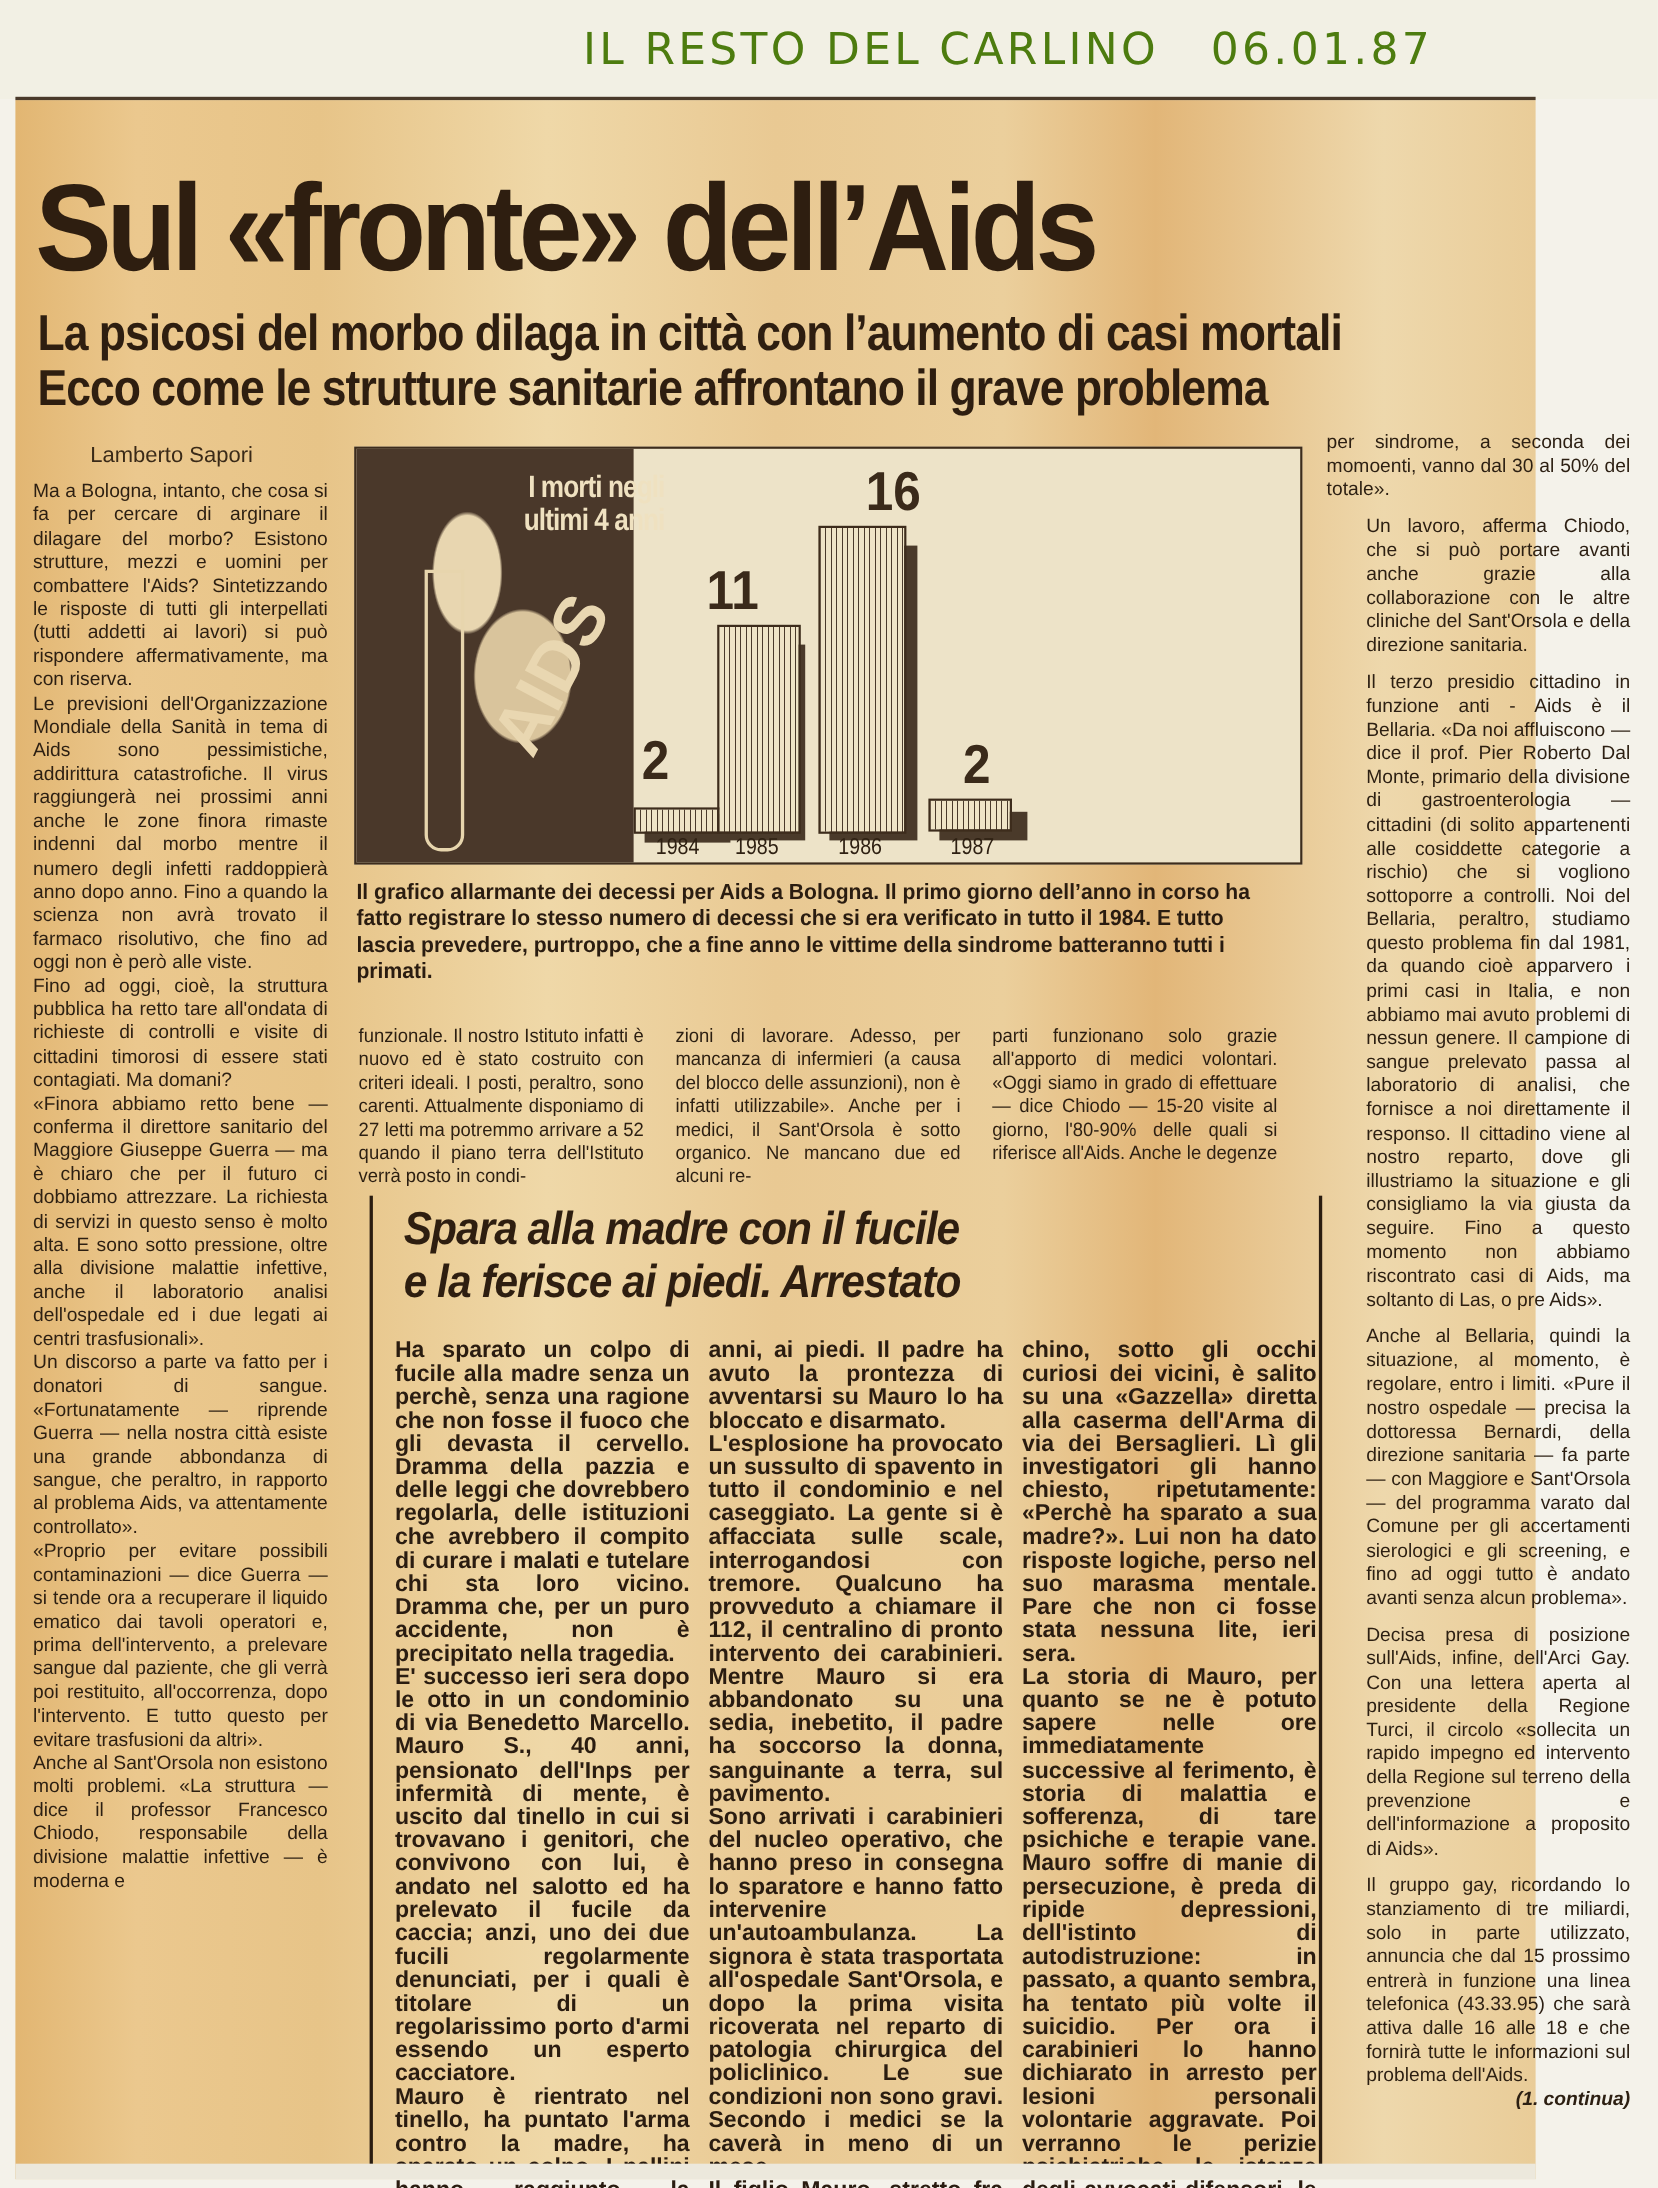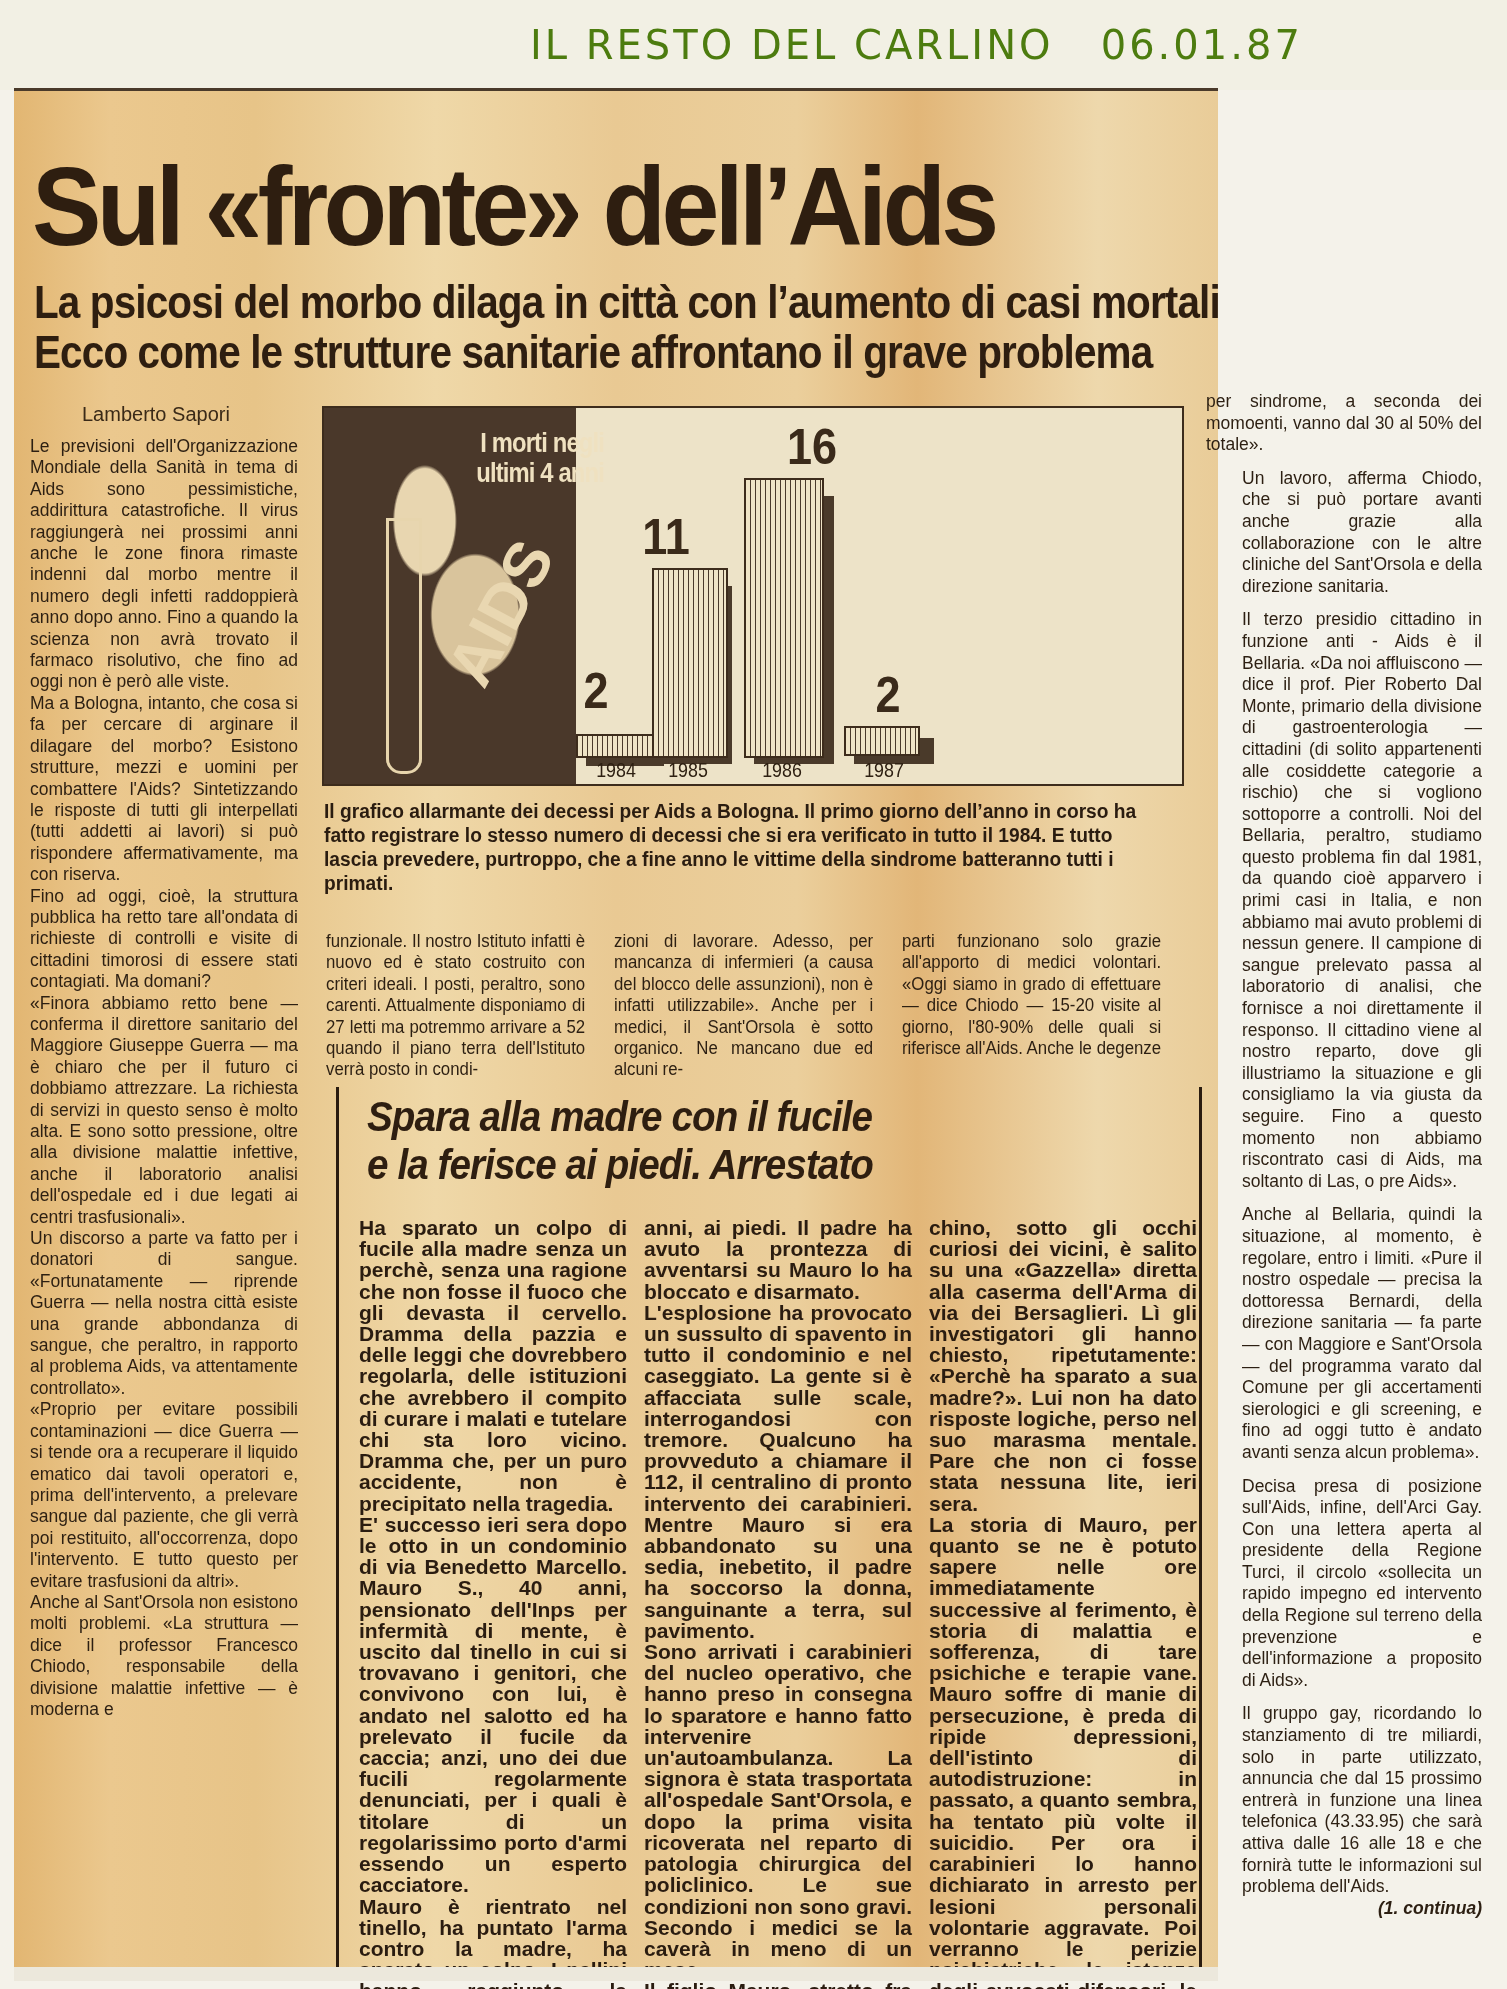--- a/index.html
+++ b/index.html
@@ -1,19 +1,19 @@
 <!DOCTYPE html>
 <html><head>
 <meta charset="utf-8">
 <style>
   html, body { margin:0; padding:0; }
   body { width:1507px; height:1989px; background:#f4f2ea; position:relative; overflow:hidden; font-family:"Liberation Sans", sans-serif; color:#2a1d10; }
   .handnote { position:absolute; left:0; top:0; width:1507px; height:90px; background:#f2f0e4; }
   .handnote .txt { position:absolute; left:530px; top:22px; font-family:"DejaVu Sans", sans-serif; font-size:40px; letter-spacing:3px; color:#4d7c0f; font-weight:normal; }
-  .paper { position:absolute; left:14px; top:88px; width:1204px; height:1890px;
+  .paper { position:absolute; left:14px; top:88px; width:1382px; height:1890px;
     background: linear-gradient(90deg, #e2b672 0%, #ebc88e 8%, #e7c488 20%, #efd8a8 35%, #e9c993 50%, #ebcf9c 65%, #e2b678 75%, #eed8ac 90%, #e9cc98 100%);
     border-top:3px solid #4a3a2a; }
   .paper::after { content:""; position:absolute; left:0; right:0; bottom:0; height:14px; background:#ece8dc; }
   .headline { position:absolute; left:18px; top:60px; font-family:"Liberation Sans", sans-serif; font-weight:bold; font-size:112px; letter-spacing:-5px; color:#2e1e10; transform:scaleX(0.93); transform-origin:left; line-height:1; }
   .sub { position:absolute; left:20px; font-weight:bold; font-size:46px; color:#2e1e10; letter-spacing:-1px; transform:scaleX(0.88); transform-origin:left; line-height:1; white-space:nowrap; }
   .sub1 { top:188px; } .sub2 { top:238px; }
   .byline { position:absolute; left:68px; top:312px; font-size:20px; color:#3a2a18; }
   .col { position:absolute; font-size:17.5px; line-height:21.4px; color:#2c1f12; text-align:justify; }
   .col p { margin:0; }
   .col .gap { margin-top:12px;margin-left:36px; }
@@ -44,22 +44,22 @@
 </div>
 
 <div class="paper">
 
   <div class="headline">Sul «fronte» dell’Aids</div>
   <div class="sub sub1">La psicosi del morbo dilaga in città con l’aumento di casi mortali</div>
   <div class="sub sub2">Ecco come le strutture sanitarie affrontano il grave problema</div>
   <div class="byline">Lamberto Sapori</div>
 
   <div class="col col1">
+    <p>Ma a Bologna, intanto, che cosa si fa per cercare di arginare il dilagare del morbo? Esistono strutture, mezzi e uomini per combattere l'Aids? Sintetizzando le risposte di tutti gli interpellati (tutti addetti ai lavori) si può rispondere affermativamente, ma con riserva.</p>
     <p>Le previsioni dell'Organizzazione Mondiale della Sanità in tema di Aids sono pessimistiche, addirittura catastrofiche. Il virus raggiungerà nei prossimi anni anche le zone finora rimaste indenni dal morbo mentre il numero degli infetti raddoppierà anno dopo anno. Fino a quando la scienza non avrà trovato il farmaco risolutivo, che fino ad oggi non è però alle viste.</p>
-    <p>Ma a Bologna, intanto, che cosa si fa per cercare di arginare il dilagare del morbo? Esistono strutture, mezzi e uomini per combattere l'Aids? Sintetizzando le risposte di tutti gli interpellati (tutti addetti ai lavori) si può rispondere affermativamente, ma con riserva.</p>
     <p>Fino ad oggi, cioè, la struttura pubblica ha retto tare all'ondata di richieste di controlli e visite di cittadini timorosi di essere stati contagiati. Ma domani?</p>
     <p>«Finora abbiamo retto bene — conferma il direttore sanitario del Maggiore Giuseppe Guerra — ma è chiaro che per il futuro ci dobbiamo attrezzare. La richiesta di servizi in questo senso è molto alta. E sono sotto pressione, oltre alla divisione malattie infettive, anche il laboratorio analisi dell'ospedale ed i due legati ai centri trasfusionali».</p>
     <p>Un discorso a parte va fatto per i donatori di sangue. «Fortunatamente — riprende Guerra — nella nostra città esiste una grande abbondanza di sangue, che peraltro, in rapporto al problema Aids, va attentamente controllato».</p>
     <p>«Proprio per evitare possibili contaminazioni — dice Guerra — si tende ora a recuperare il liquido ematico dai tavoli operatori e, prima dell'intervento, a prelevare sangue dal paziente, che gli verrà poi restituito, all'occorrenza, dopo l'intervento. E tutto questo per evitare trasfusioni da altri».</p>
     <p>Anche al Sant'Orsola non esistono molti problemi. «La struttura — dice il professor Francesco Chiodo, responsabile della divisione malattie infettive — è moderna e</p>
   </div>
 
   <div class="chart">
     <div class="photo">
       <div class="tube"></div>

